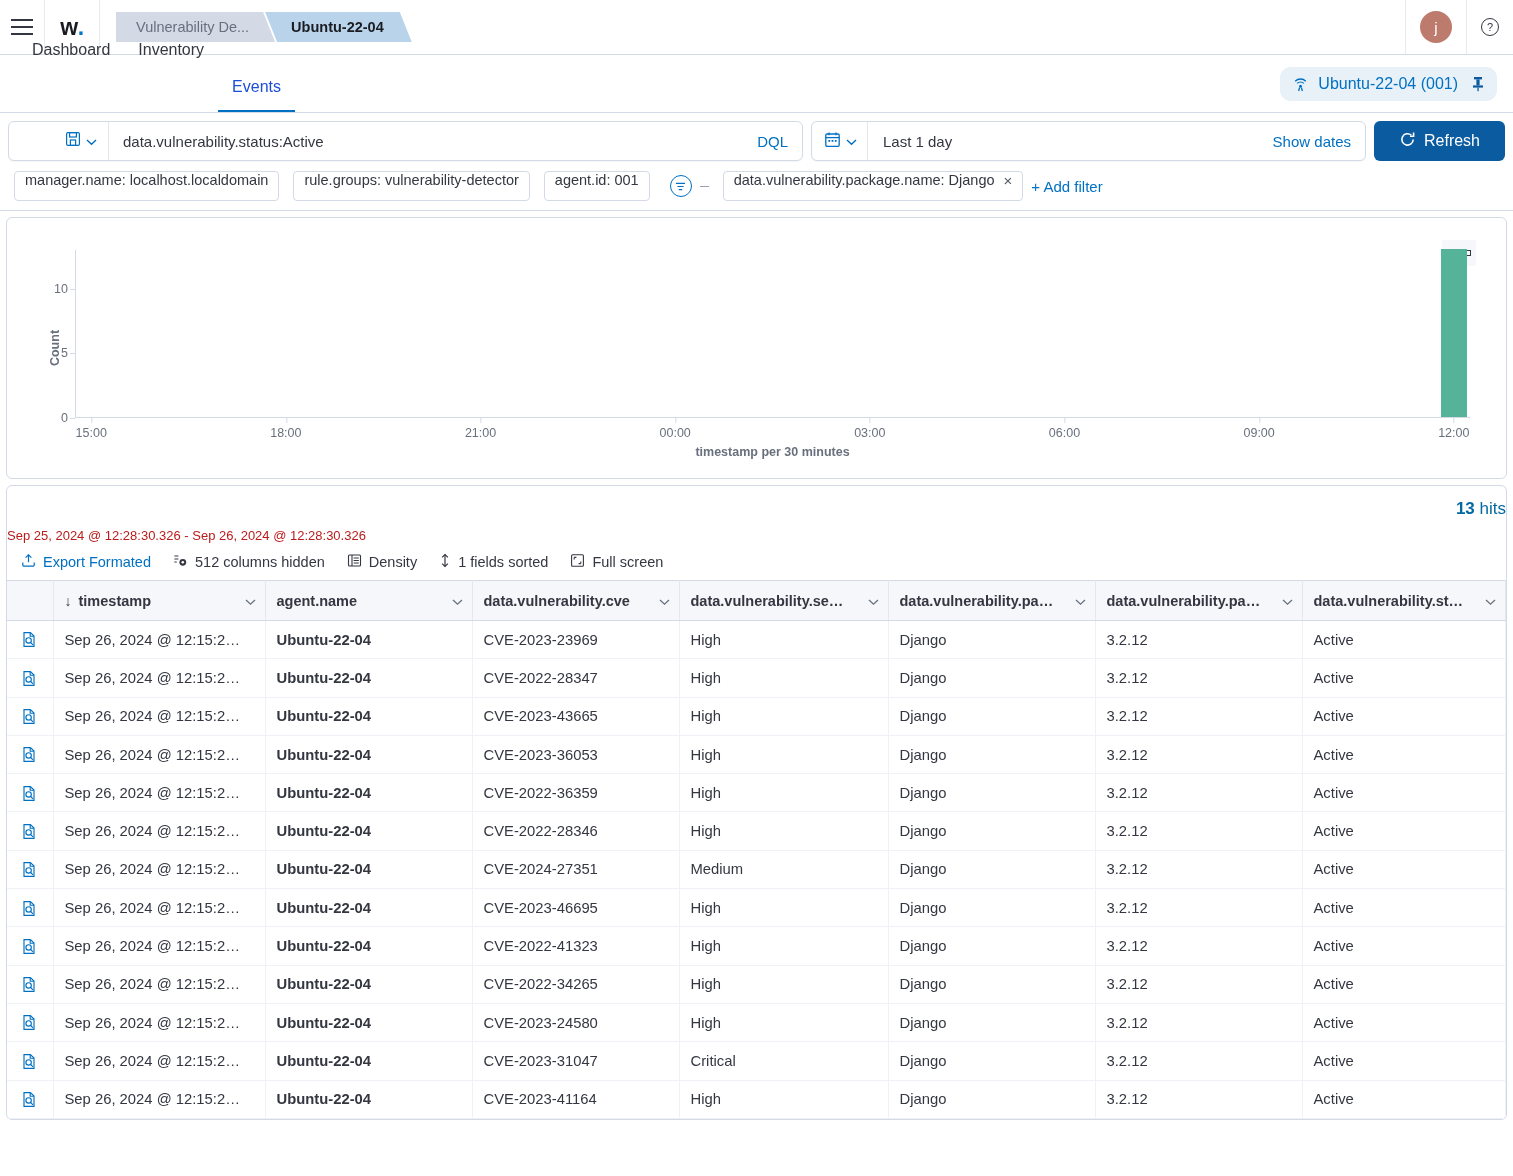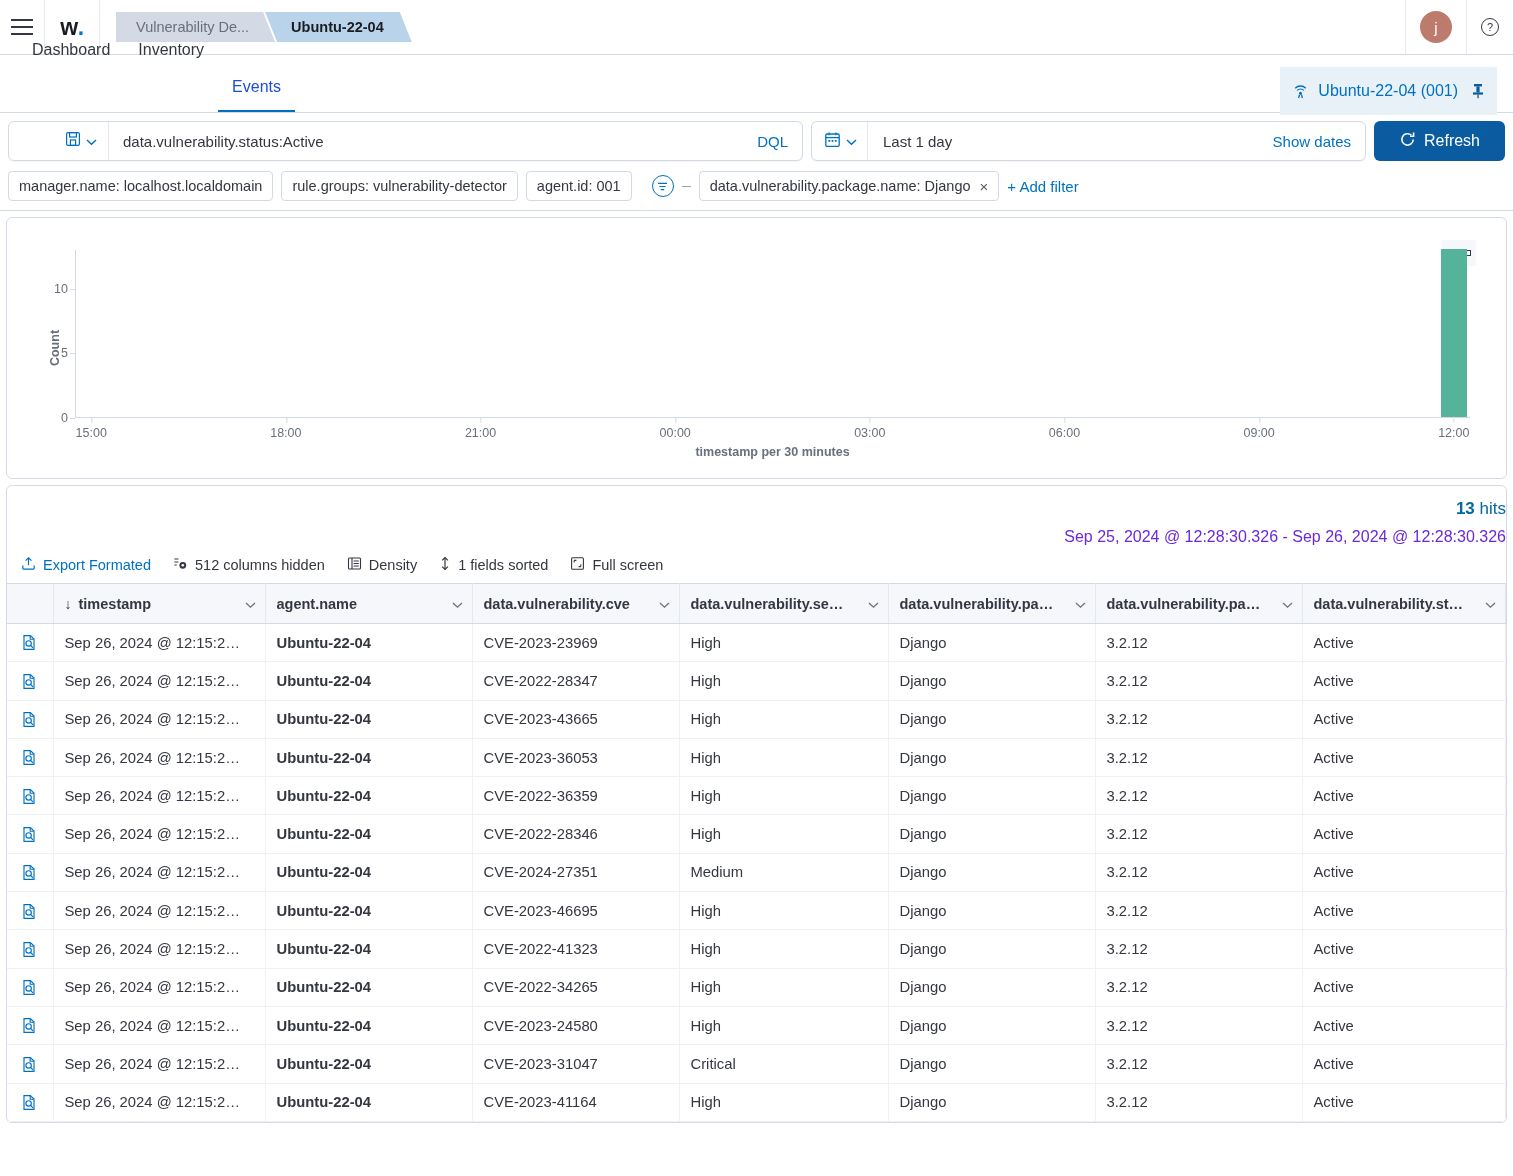--- a/index.html
+++ b/index.html
@@ -103,25 +103,26 @@
     cursor: pointer;
     position: relative;
   }
   .navtab.active { color: #1d4ed8; margin-top: 37px; }
   .navtab.active::after {
     content: ""; position: absolute; left: 0; right: 0; bottom: 0;
     height: 2px; background: #0071c2;
   }
   .agent-pill {
     position: absolute; right: 16px; top: 12px;
-    height: 48px;
+    height: 34px;
     background: #e8f1f8;
     display: flex; align-items: center; gap: 9px;
     padding: 0 12px;
     cursor: pointer;
+    border-radius: 11px;
   }
   .agent-pill .label { color: #0071c2; font-size: 16px; }
   .wifi-icon { color: #0071c2; display: flex; }
   .pin-icon { color: #0a5ba0; margin-left: 4px; display: flex; }
 
   
   .querybar {
     display: flex; align-items: center;
     padding: 8px 8px 0 8px;
     gap: 8px;
@@ -184,26 +185,27 @@
     display: flex; align-items: center;
     padding: 10px 8px 9px 8px;
     gap: 8px;
     border-bottom: 1px solid #d3dae6;
   }
   .pill {
     height: 30px;
     border: 1px solid #d3dae6;
     border-radius: 4px;
     background: #fff;
-    display: flex; align-items: center;
+    display: flex; 
     padding: 0 10px;
     font-size: 14.5px;
     color: #343741;
     cursor: pointer;
     white-space: nowrap;
+    margin-left: 6px;
   }
   .pill .x { margin-left: 9px; color: #54585f; font-size: 15px; }
   .filter-group-icon {
     width: 22px; height: 22px;
     border: 1.4px solid #0071c2; border-radius: 50%;
     display: flex; align-items: center; justify-content: center;
     color: #0071c2; margin-left: 12px;
   }
   .group-dash { width: 9px; height: 1px; background: #98a2b3; }
   .add-filter { color: #0071c2; font-size: 15px; cursor: pointer; }
@@ -275,22 +277,22 @@
   .chart-menu i { width: 6px; height: 6px; border: 1.4px solid #343741; display: block; }
 
   
   .results-panel { margin: 6px 6px 0 6px; border: 1px solid #d3dae6; border-radius: 6px; background:#fff; }
   .hits {
     text-align: right; padding-top: 13px;
     font-size: 17px; color: #0369a1;
   }
   .hits b { font-weight: bold; }
   .hits-range {
-    text-align: right; padding-top: 9px;
-    font-size: 16px; color: #6d28d9;
+    text-align: left; padding-top: 9px;
+    font-size: 13px; color: #b91c1c;
   }
   .table-toolbar {
     display: flex; align-items: center;
     gap: 22px;
     padding: 10px 14px 9px 14px;
     font-size: 14.5px;
   }
   .tb-item { display: flex; align-items: center; gap: 7px; cursor: pointer; color: #343741; }
   .tb-item.blue { color: #0071c2; }
   .tb-item.bold { font-weight: normal; }

